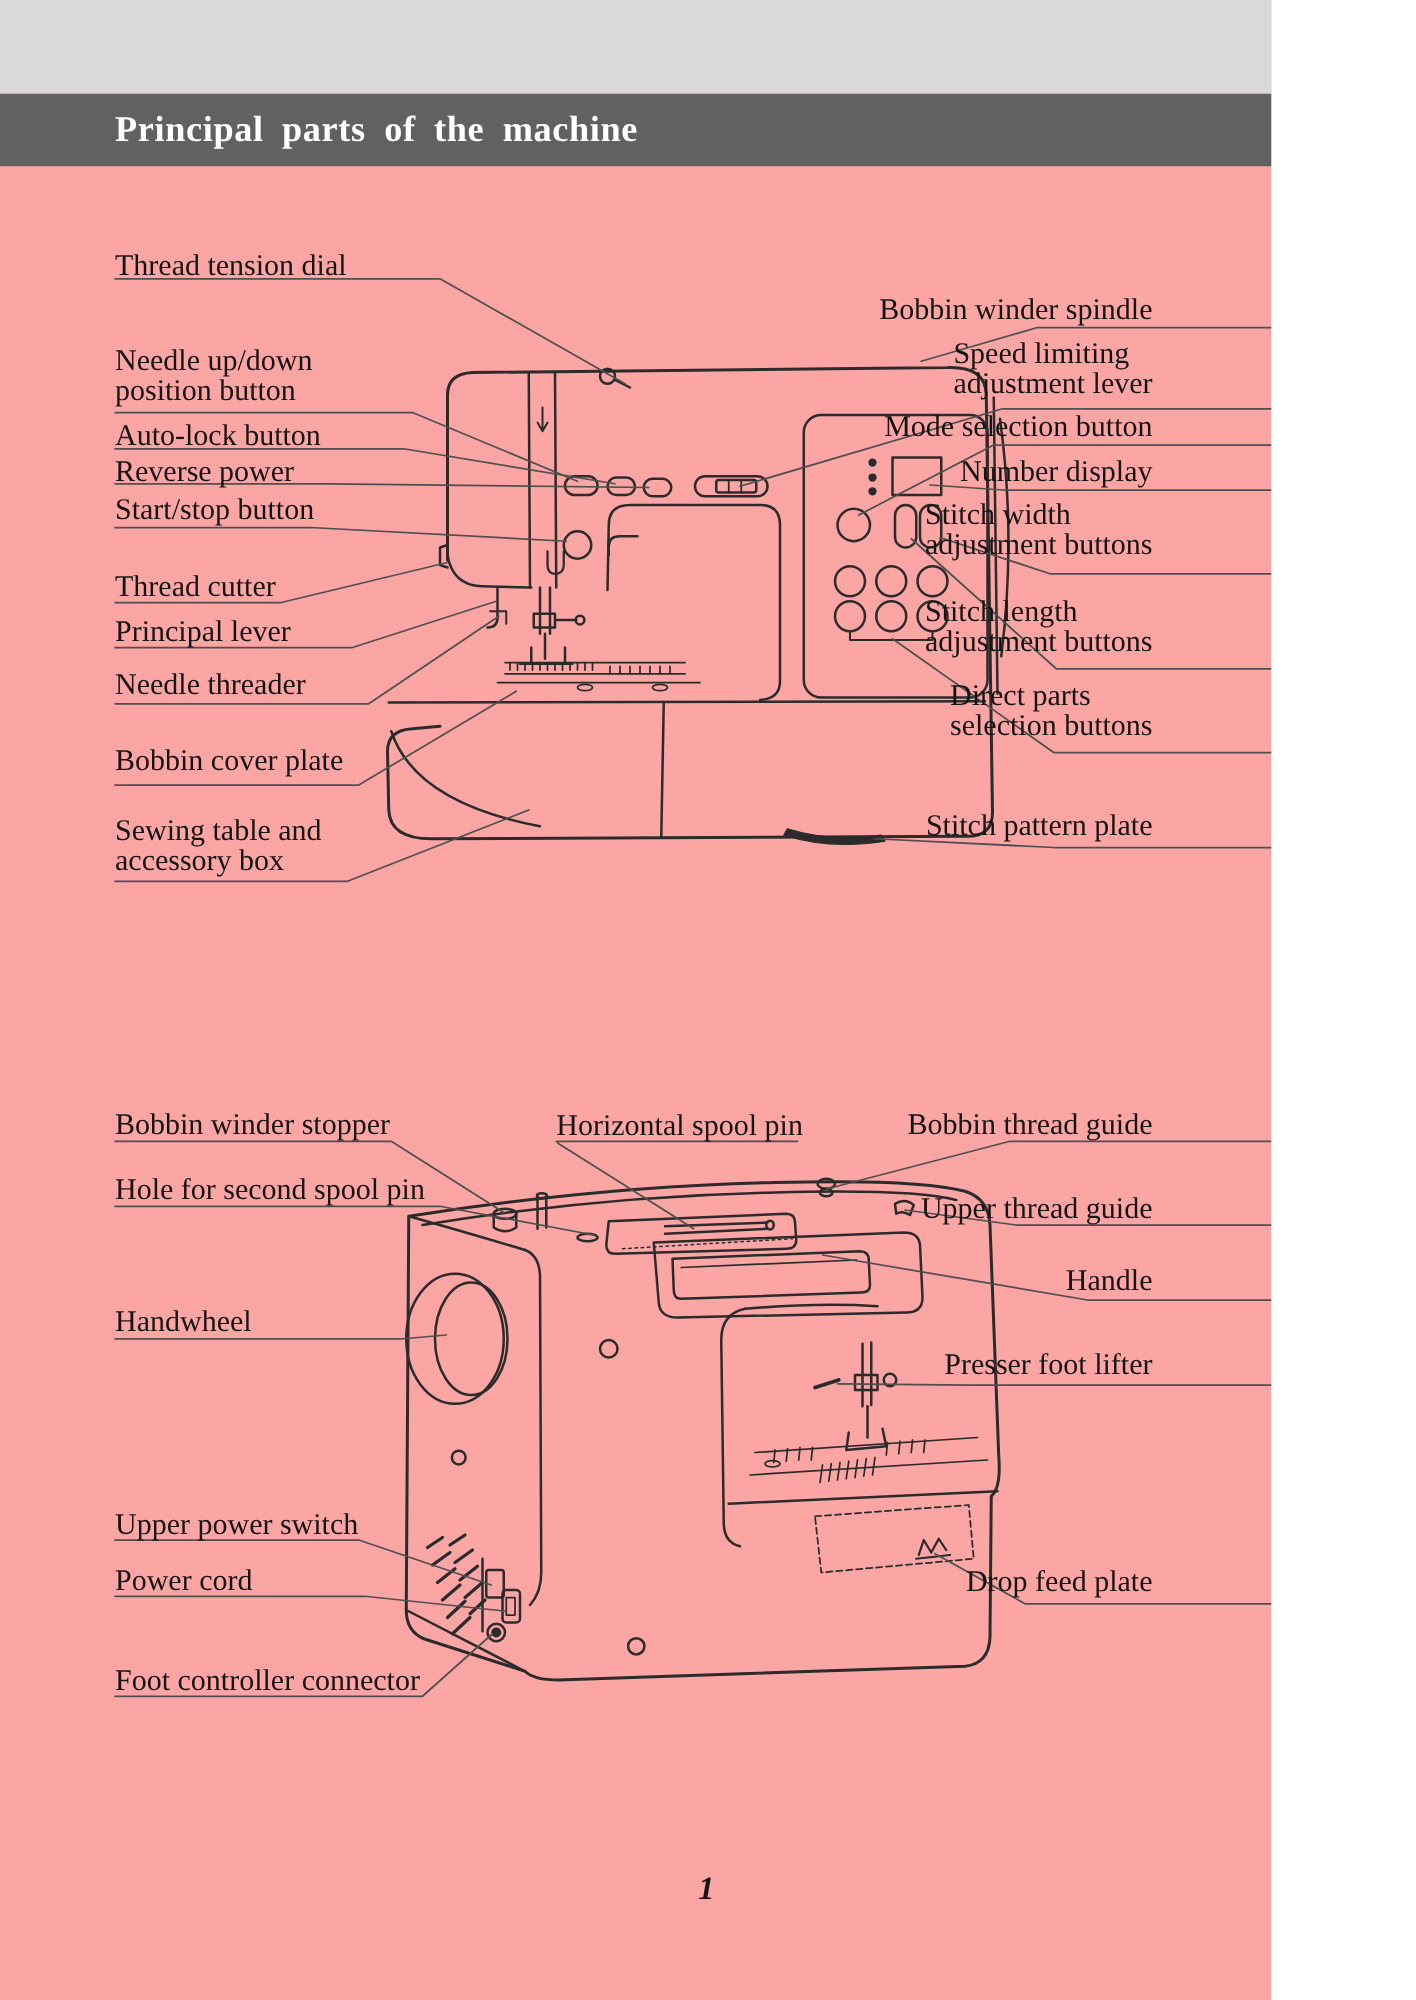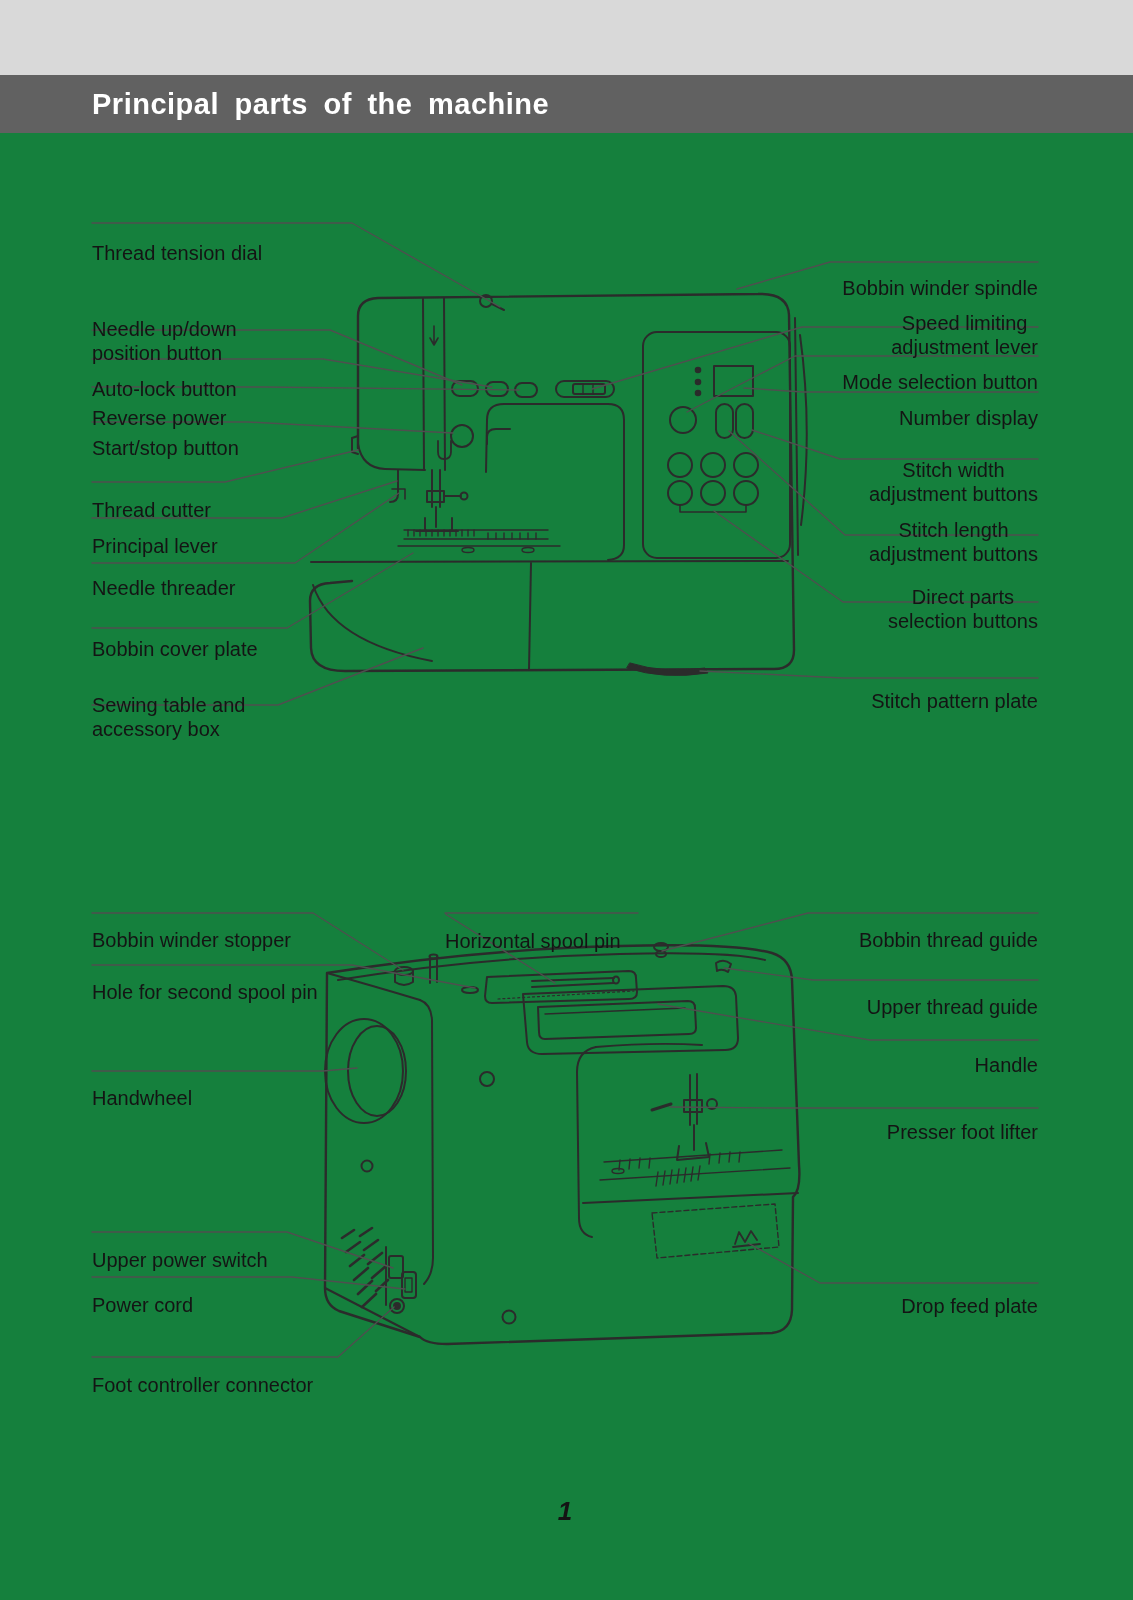--- a/index.html
+++ b/index.html
@@ -1,24 +1,24 @@
 <!DOCTYPE html>
 <html><head>
 <meta charset="utf-8">
 <style>
   html,body{margin:0;padding:0;background:#ffffff;}
-  #page{position:relative;width:1133px;height:1600px;background:#15803d;overflow:hidden;
-        font-family:Liberation Sans, sans-serif;color:#111;}
+  #page{position:relative;width:1017px;height:1600px;background:#fca5a5;overflow:hidden;
+        font-family:Liberation Serif, serif;color:#111;}
   #top-band{position:absolute;left:0;top:0;width:1133px;height:75px;background:#d9d9d9;}
   #title-bar{position:absolute;left:0;top:75px;width:1133px;height:58px;background:#616161;}
   #title-bar .title{position:absolute;left:92px;top:0;line-height:58px;color:#ffffff;
         font-size:29px;font-weight:bold;letter-spacing:0.5px;word-spacing:7px;}
   svg.art{position:absolute;left:0;top:0;z-index:1;}
-  .lbl{position:absolute;z-index:2;font-size:20px;line-height:24px;white-space:pre-line;color:#141414;margin-top:40px;}
-  .lbl.right{text-align:center;}
+  .lbl{position:absolute;z-index:2;font-size:24px;line-height:24px;white-space:pre-line;color:#141414;}
+  .lbl.right{text-align:left;}
   #page-num{position:absolute;left:520px;top:1496px;width:90px;text-align:center;
         font-size:26px;font-weight:bold;font-style:italic;color:#141414;z-index:2;}
 </style>
 </head>
 <body>
 
 <div id="page">
 
   <div id="top-band"></div>
   <div id="title-bar">
@@ -219,21 +219,21 @@
     <div class="lbl" style="left:92px;top:536px">Needle threader</div>
     <div class="lbl" style="left:92px;top:597px">Bobbin cover plate</div>
     <div class="lbl" style="left:92px;top:653px">Sewing table and
 accessory box</div>
 
     <div class="lbl right" style="right:95px;top:236px">Bobbin winder spindle</div>
     <div class="lbl right" style="right:95px;top:271px">Speed limiting
 adjustment lever</div>
     <div class="lbl right" style="right:95px;top:330px">Mode selection button</div>
     <div class="lbl right" style="right:95px;top:366px">Number display</div>
-    <div class="lbl right" style="right:95px;top:418px">Stitch width
+    <div class="lbl right" style="right:95px;top:400px">Stitch width
 adjustment buttons</div>
     <div class="lbl right" style="right:95px;top:478px">Stitch length
 adjustment buttons</div>
     <div class="lbl right" style="right:95px;top:545px">Direct parts
 selection buttons</div>
     <div class="lbl right" style="right:95px;top:649px">Stitch pattern plate</div>
   </div>
 
   <div>
     <div class="lbl" style="left:92px;top:888px">Bobbin winder stopper</div>

